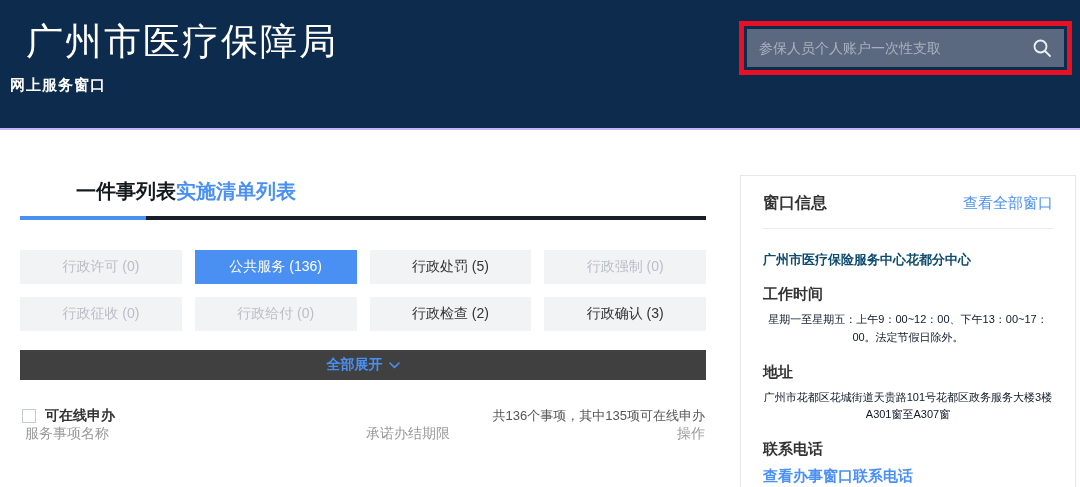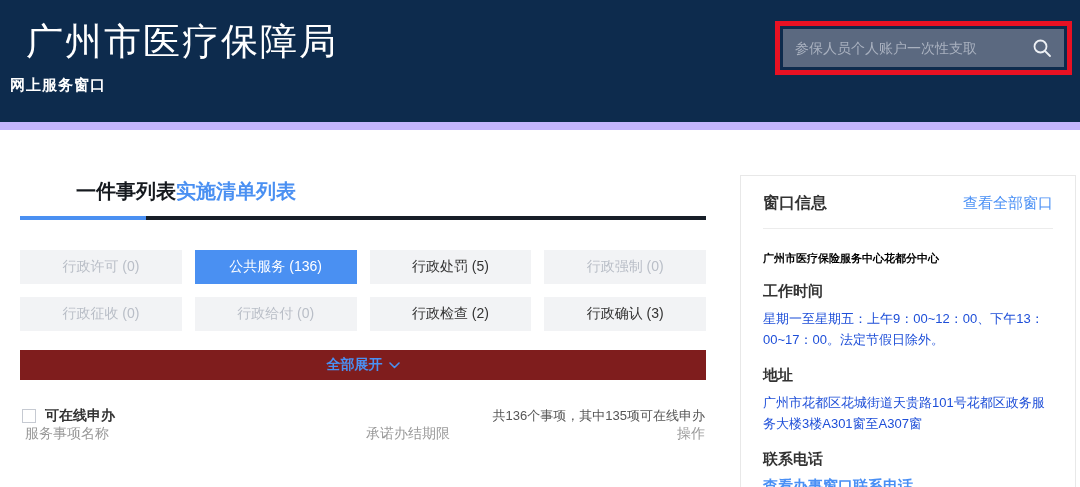--- a/index.html
+++ b/index.html
@@ -1,29 +1,29 @@
 <!DOCTYPE html>
 <html><head>
 <meta charset="utf-8">
 <style>
   * { margin: 0; padding: 0; box-sizing: border-box; }
   html, body { width: 1080px; height: 487px; overflow: hidden; background: #fff;
     font-family: "Liberation Sans", "DejaVu Sans", sans-serif; }
 
   
   .header { position: relative; width: 1080px; height: 130px; background: #0d2b4d;
-    border-bottom: 8px solid #c4b5fd; }
+    border-bottom: 2px solid #c4b5fd; }
   .header-title { position: absolute; left: 26px; top: 17px; color: #ffffff;
     font-size: 37px; font-weight: 300; letter-spacing: 2px; }
   .header-subtitle { position: absolute; left: 10px; top: 76px; color: #ffffff;
     font-size: 15px; font-weight: bold; letter-spacing: 1px; }
 
   .search-annotation { position: absolute; top: 21px; right: 8px;
     border: 5px solid #e81123; padding: 3px; background: transparent; }
-  .search-box { width: 281px; height: 38px; background: #5b6980;
+  .search-box { width: 317px; height: 38px; background: #5b6980;
     display: flex; align-items: center; padding: 0 12px; }
   .search-input { flex: 1; background: transparent; border: none; outline: none;
     font-size: 14px; color: #e9edf3; font-family: inherit; }
   .search-input::placeholder { color: #a9b1bf; opacity: 1; }
   .search-icon { width: 20px; height: 20px; flex: none; margin-left: 8px; }
 
   
   .main { display: flex; padding: 48px 0 0 20px; }
   .left-col { width: 686px; flex: none; }
   .right-col { width: 336px; flex: none; margin-left: 34px; margin-top: -3px; }
@@ -40,21 +40,21 @@
   
   .filters { margin-top: 30px; display: grid; grid-template-columns: repeat(4, 1fr);
     column-gap: 13px; row-gap: 13px; }
   .filter-btn { height: 34px; display: flex; align-items: center; justify-content: center;
     background: #f2f3f5; font-size: 14px; cursor: pointer; }
   .filter-btn.active { background: #4a90f2; color: #ffffff; }
   .filter-btn.normal { color: #333333; }
   .filter-btn.disabled { color: #b9bec7; cursor: default; }
 
   
-  .expand-bar { margin-top: 19px; height: 30px; background: #7f1d1d;
+  .expand-bar { margin-top: 19px; height: 30px; background: #404040;
     display: flex; align-items: center; justify-content: center; cursor: pointer;
     color: #4a90f2; font-size: 14px; font-weight: bold; }
   .chevron-down { margin-left: 6px; display: inline-block; }
 
   
   .filter-row { margin-top: 27px; display: flex; align-items: center;
     justify-content: space-between; padding-right: 1px; gap: 19px; }
   .cb-wrap { display: flex; align-items: center; cursor: pointer; }
   .checkbox { width: 14px; height: 14px; border: 1px solid #c6cad2; background: #fff;
     margin: 0 9px 0 2px; flex: none; }
@@ -68,23 +68,23 @@
   .th-deadline { flex: 1; text-align: left; }
   .th-action { flex: none; text-align: right; padding-right: 1px; }
 
   
   .card { border: 1px solid #e8e8e8; background: #fff; padding: 17px 22px 20px 22px;
     min-height: 320px; }
   .card-head { display: flex; align-items: center; justify-content: space-between; font-family: Liberation Serif, serif; }
   .card-title { font-size: 16px; font-weight: bold; color: #333333; }
   .card-link { font-size: 15px; color: #4a90f5; cursor: pointer; text-decoration: none; }
   .card-divider { border-bottom: 1px solid #ececec; margin: 14px 0 0 0; }
-  .center-name { margin-top: 22px; font-size: 11px; font-weight: bold; color: #000000; }
+  .center-name { margin-top: 22px; font-size: 13px; font-weight: bold; color: #0c4a6e; }
   .section-label { margin-top: 16px; font-size: 15px; font-weight: bold; color: #333333; }
-  .section-text { margin-top: 7px; font-size: 13px; color: #1d4ed8; line-height: 1.62; }
+  .section-text { margin-top: 7px; font-size: 11px; color: #0f172a; line-height: 1.62; text-align: center; }
   .phone-link { margin-top: 8px; font-size: 15px; font-weight: bold; color: #4a90f5;
     cursor: pointer; }
 </style>
 </head>
 <body>
 
 <div class="header">
   <div class="header-title">广州市医疗保障局</div>
   <div class="header-subtitle">网上服务窗口</div>
 

